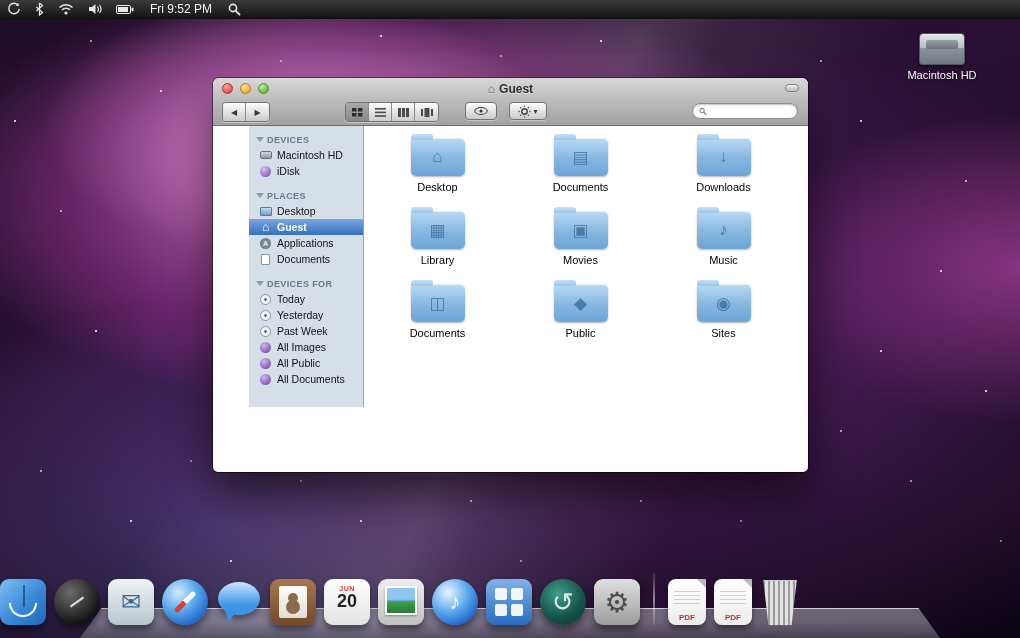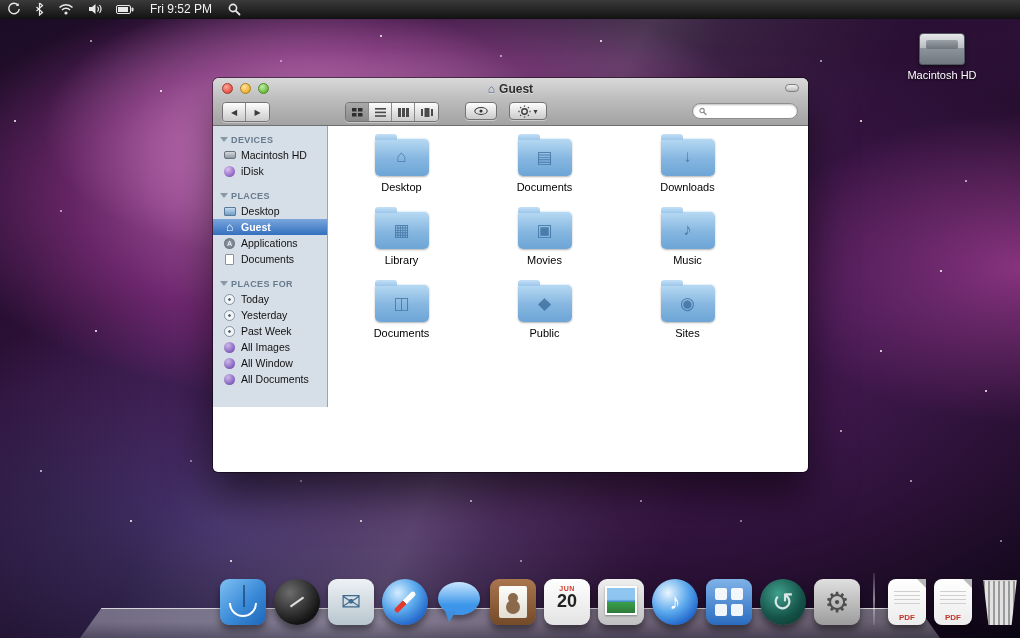--- a/index.html
+++ b/index.html
@@ -78,21 +78,21 @@
   .tool-btn { position:absolute; top:24px; height:18px; border:1px solid #737373; border-radius:4px; padding:0 8px;
     background:linear-gradient(#fdfdfd, #cbcbcb); display:flex; align-items:center; justify-content:center; gap:2px;
     box-shadow:0 1px 0 rgba(255,255,255,.4); font-size:8px; color:#3c3c3c; cursor:default; }
   .btn-quicklook { left:252px; width:32px; }
   .btn-action { left:296px; width:38px; }
   .searchbox { position:absolute; right:10px; top:25px; width:106px; height:16px; border-radius:8px;
     background:#fff; border:1px solid #8e8e8e; box-shadow:inset 0 1px 2px rgba(0,0,0,.25);
     display:flex; align-items:center; padding:0 6px; gap:3px; }
   .searchbox input { border:0; outline:none; width:100%; font-size:10px; background:transparent; font-family:"Liberation Sans", sans-serif; }
 
-  .fbody { display:flex; height:281px; }
+  .fbody { display:flex; height:281px;padding-left:36px; }
   .sidebar { width:115px; flex:none; background:#d6dee7; border-right:1px solid #9aa5b1; padding-top:6px; overflow:hidden; }
   .sb-head { display:flex; align-items:center; gap:3px; height:15px; padding-left:7px;
     font-size:9px; font-weight:bold; color:#67798c; letter-spacing:.4px; }
   .tri { width:0; height:0; border-left:4px solid transparent; border-right:4px solid transparent; border-top:5px solid #8898a8; }
   .sb-item { display:flex; align-items:center; height:16px; padding-left:10px; font-size:10.5px; color:#111; white-space:nowrap; }
   .sb-item.sel { background:linear-gradient(#7aa6dc, #3370bf); color:#fff; font-weight:bold; }
   .sb-gap { height:9px; }
   .sbi { width:13px; height:13px; margin-right:5px; flex:none; display:flex; align-items:center; justify-content:center; }
   .ic-hd { width:12px; height:8px; background:linear-gradient(#d4d9de, #8f979f); border:1px solid #6a727a; border-radius:2px; }
   .ic-idisk { width:11px; height:11px; border-radius:50%; background:radial-gradient(circle at 35% 30%, #dcc0f0, #8a5fc0 75%); }
@@ -118,21 +118,21 @@
   .flabel { margin-top:5px; font-size:11px; color:#000; }
 
   .statusbar { position:relative; height:16px; background:linear-gradient(#d9d9d9, #b3b3b3);
     border-top:1px solid #8c8c8c; display:flex; align-items:center; justify-content:center;
     font-size:10px; color:#3a3a3a; }
   .grip { position:absolute; right:1px; bottom:1px; width:12px; height:12px;
     background:repeating-linear-gradient(135deg, transparent 0 2px, #949494 2px 3px); }
 
   
   .dock { position:absolute; left:0; right:0; bottom:0; height:80px; z-index:30;
-    display:flex; align-items:flex-end; justify-content:flex-end; }
+    display:flex; align-items:flex-end; justify-content:flex-start; }
   .dock-shelf { position:absolute; bottom:0; left:80px; right:80px; height:30px;
     background:linear-gradient(rgba(175,175,185,.55), rgba(235,235,240,.38) 45%, rgba(120,120,132,.5));
     clip-path:polygon(2.5% 0, 97.5% 0, 100% 100%, 0 100%); border-top:1px solid rgba(255,255,255,.75); }
   .dock-items { position:relative; display:flex; align-items:flex-end; gap:8px; padding-bottom:13px; }
   .di { width:46px; height:46px; border-radius:9px; position:relative; box-shadow:0 5px 7px rgba(0,0,0,.45); }
   .di.round { border-radius:50%; }
 
   .di-finder { background:linear-gradient(135deg, #7ec0f2, #3a8ad8 55%, #1f66b8); }
   .di-finder::before { content:""; position:absolute; left:50%; top:6px; width:2px; height:22px; background:rgba(12,45,95,.55); }
   .di-finder::after { content:""; position:absolute; left:9px; right:9px; bottom:8px; height:12px;
@@ -354,21 +354,21 @@
         </div>
         <div class="sb-item">
           <span class="sbi">
               <span class="ic-doc"></span>
             </span>
           <span>Documents</span>
         </div>
         <div class="sb-gap"></div>
         <div class="sb-head">
           <span class="tri"></span>
-          <span>PLACES FOR</span>
+          <span>DEVICES FOR</span>
         </div>
         <div class="sb-item">
           <span class="sbi">
               <span class="ic-clock"></span>
             </span>
           <span>Today</span>
         </div>
         <div class="sb-item">
           <span class="sbi">
               <span class="ic-clock"></span>
@@ -384,21 +384,21 @@
         <div class="sb-item">
           <span class="sbi">
               <span class="ic-smart"></span>
             </span>
           <span>All Images</span>
         </div>
         <div class="sb-item">
           <span class="sbi">
               <span class="ic-smart"></span>
             </span>
-          <span>All Window</span>
+          <span>All Public</span>
         </div>
         <div class="sb-item">
           <span class="sbi">
               <span class="ic-smart"></span>
             </span>
           <span>All Documents</span>
         </div>
       </div>
 
       <div class="content">

